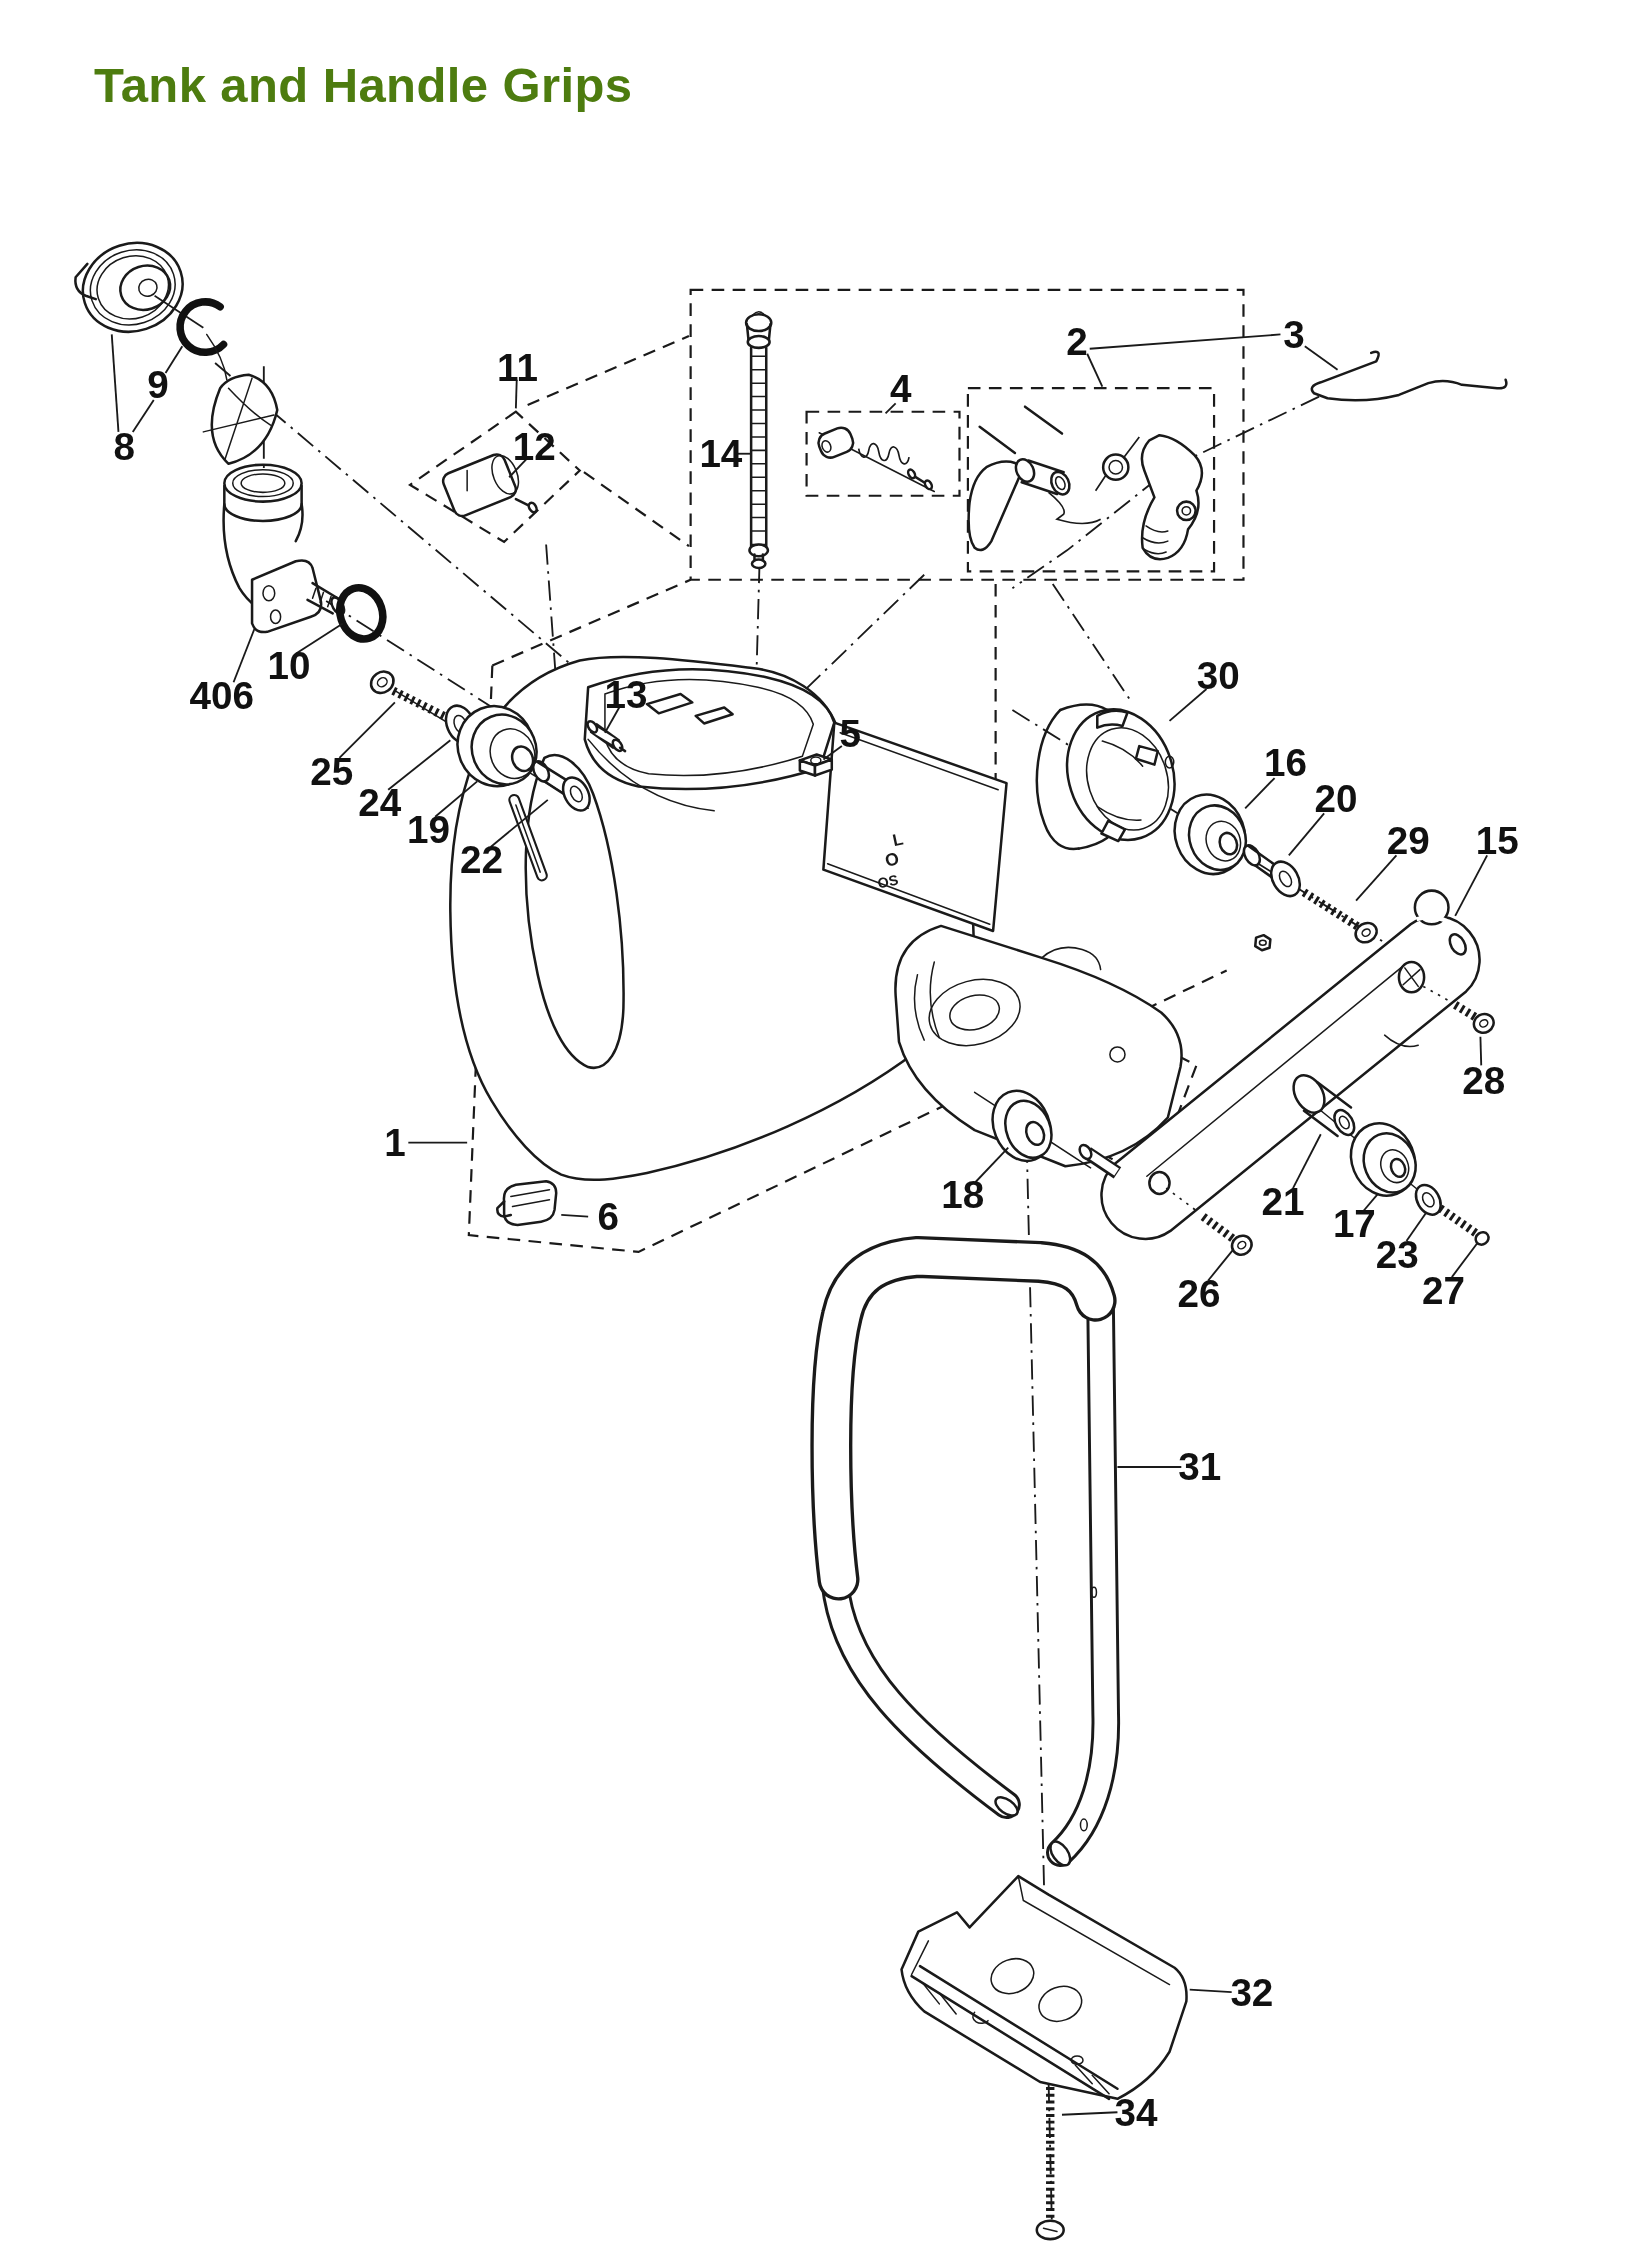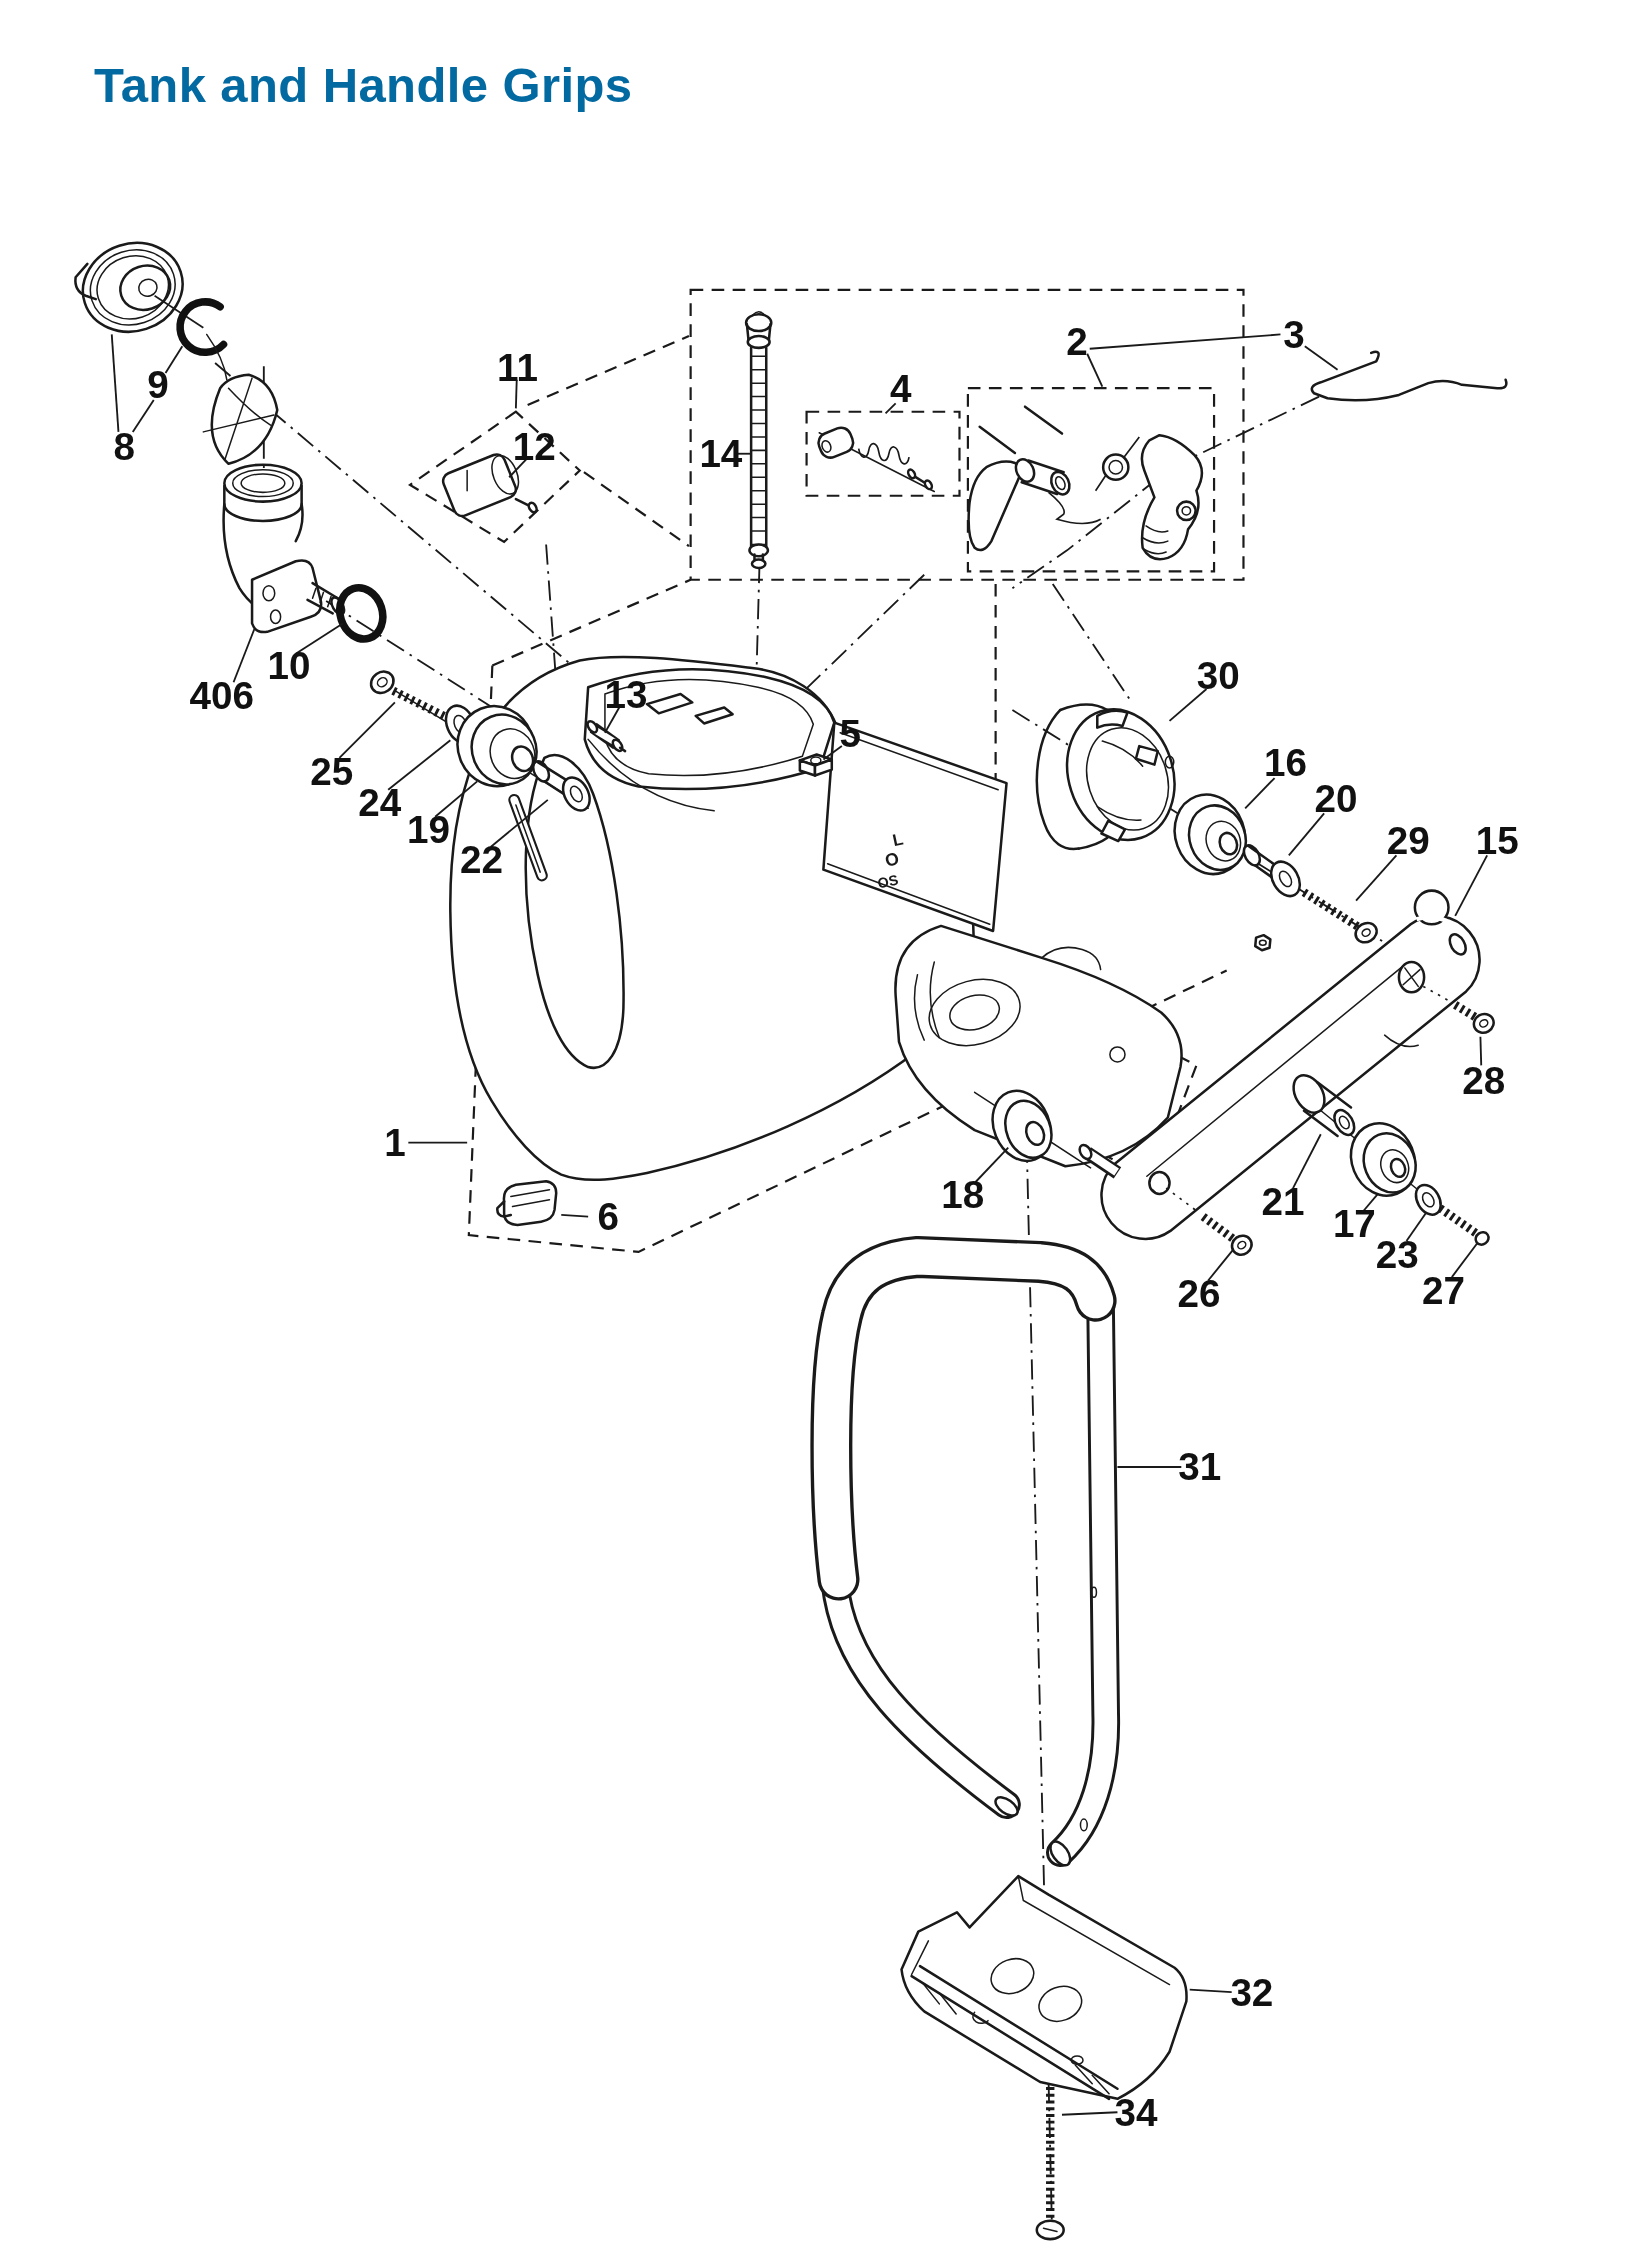--- a/index.html
+++ b/index.html
@@ -1,19 +1,19 @@
 <!DOCTYPE html>
 <html style="font-size:13.4px"><head>
 <meta charset="utf-8">
 <style>
   html,body{margin:0;padding:0;background:#fff;}
   .stage{position:relative;width:1635px;height:2261px;background:#ffffff;overflow:hidden;
          font-family:"Liberation Sans", sans-serif;}
   .title{position:absolute;left:94px;top:57px;margin:0;font-family:"Liberation Sans",sans-serif;
-         font-size:49px;font-weight:700;color:#0369a1;letter-spacing:0.4px;}
+         font-size:49px;font-weight:700;color:#4d7c0f;letter-spacing:0.4px;}
   svg{position:absolute;left:0;top:0;}
   .ln{fill:none;stroke:#1a1a1a;stroke-width:3;stroke-linecap:round;stroke-linejoin:round;}
   .lnf{fill:#ffffff;stroke:#1a1a1a;stroke-width:3;stroke-linecap:round;stroke-linejoin:round;}
   .thin{fill:none;stroke:#1a1a1a;stroke-width:1.8;stroke-linecap:round;}
   .thick{fill:none;stroke:#111;stroke-width:9;stroke-linecap:round;}
   .thread{fill:none;stroke:#1a1a1a;stroke-width:10;stroke-dasharray:3.5 4.5;stroke-linecap:butt;}
   .shaft{fill:none;stroke:#1a1a1a;stroke-width:2;}
   .dashbox{fill:none;stroke:#1a1a1a;stroke-width:2.6;stroke-dasharray:15 10;}
   .dd{fill:none;stroke:#1a1a1a;stroke-width:2.2;stroke-dasharray:24 8 3 8;}
   .dot{fill:none;stroke:#1a1a1a;stroke-width:2;stroke-dasharray:3 7;}

